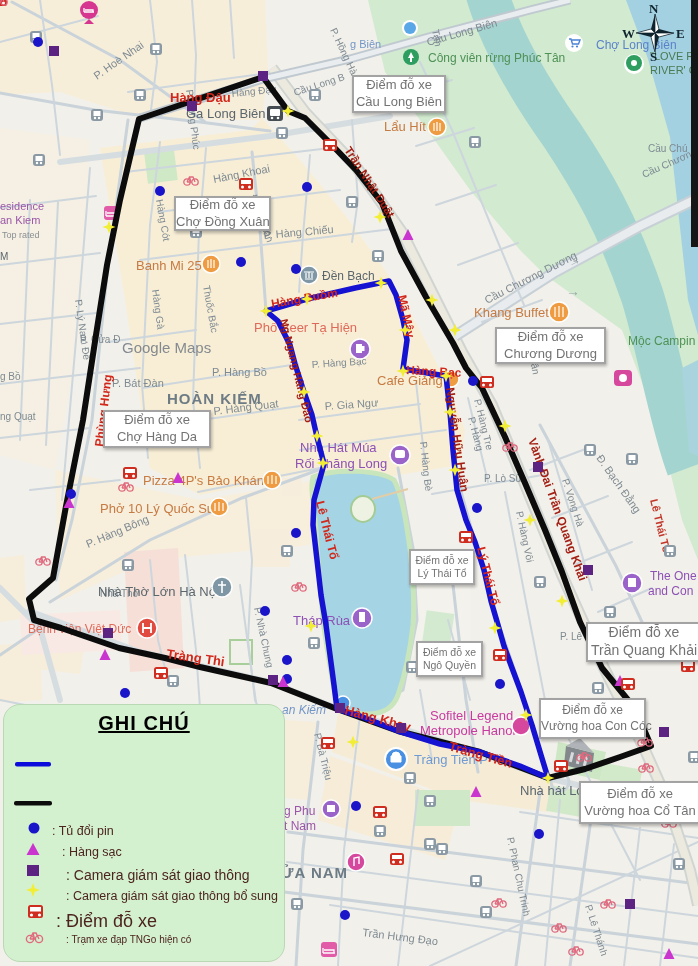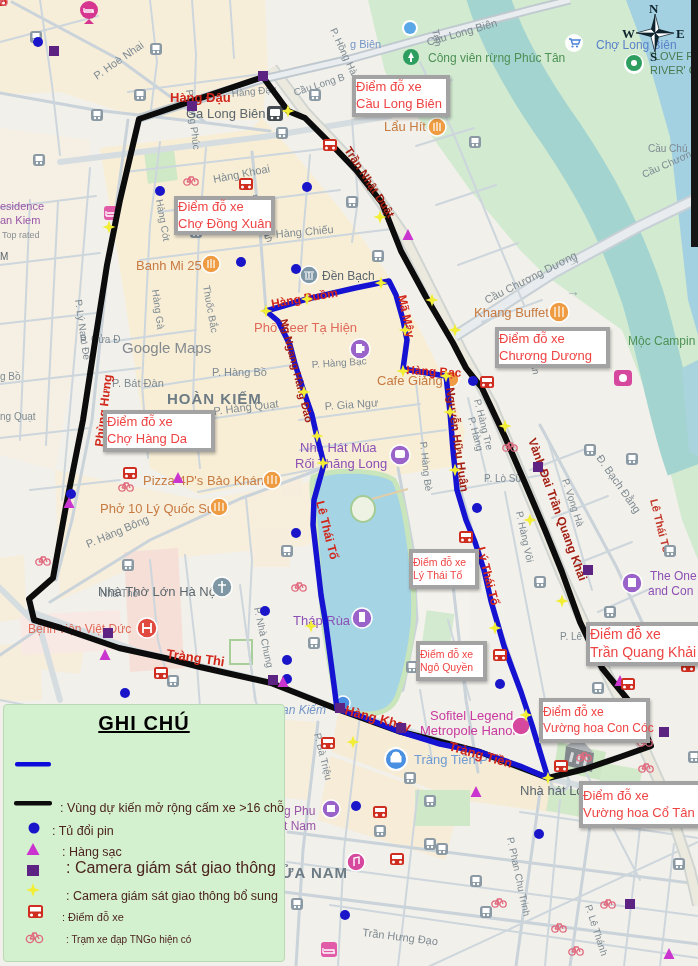--- a/index.html
+++ b/index.html
@@ -1,17 +1,17 @@
 <!DOCTYPE html>
 <html><head><meta charset="utf-8">
 <style>
 html,body{margin:0;padding:0;background:#fff}
 body{width:698px;height:966px;position:relative;overflow:hidden;font-family:"Liberation Sans",sans-serif}
 svg{position:absolute;left:0;top:0}
-.box{position:absolute;background:#fff;border:4px solid #a3a3a3;color:#ef4444;box-shadow:1px 2px 3px rgba(0,0,0,.28);display:flex;flex-direction:column;justify-content:center;white-space:nowrap;line-height:1.28}
+.box{position:absolute;background:#fff;border:2px solid #a3a3a3;color:#737373;text-align:center;box-shadow:1px 2px 3px rgba(0,0,0,.28);display:flex;flex-direction:column;justify-content:center;white-space:nowrap;line-height:1.28}
 .st{fill:none;stroke:#cdd6dc;stroke-width:2;stroke-linecap:round}
 .st3{fill:none;stroke:#c9d3d9;stroke-width:3;stroke-linecap:round}
 .maj{fill:none;stroke:#d6dde1;stroke-width:6;stroke-linecap:round}
 .lbl{fill:#7e8a92;font-size:11px}
 </style></head>
 <body>
 <svg width="698" height="966" viewBox="0 0 698 966">
 
 <rect x="0" y="0" width="698" height="966" fill="#f2f0ea"></rect>
 
@@ -628,21 +628,21 @@
 <div class="box" style="left:409px;top:549px;width:62px;height:32px;font-size:10.5px">Điểm đỗ xe<br>Lý Thái Tổ</div>
 
 <div class="box" style="left:416px;top:641px;width:63px;height:32px;font-size:10.5px">Điểm đỗ xe<br>Ngô Quyền</div>
 
 <div class="box" style="left:586px;top:622px;width:112px;height:36px;font-size:14px">Điểm đỗ xe<br>Trần Quang Khải</div>
 
 <div class="box" style="left:539px;top:698px;width:103px;height:37px;font-size:12px">Điểm đỗ xe<br>Vường hoa Con Cóc</div>
 
 <div class="box" style="left:579px;top:781px;width:118px;height:39px;font-size:13px">Điểm đỗ xe<br>Vường hoa Cổ Tân</div>
 
-<div style="position:absolute;left:3px;top:704px;width:280px;height:256px;background:#d4f1cf;border:1px solid #b9d9b4;border-radius:4px;color:#4c241e">
+<div style="position:absolute;left:3px;top:704px;width:280px;height:256px;background:#d4f1cf;border:1px solid #b9d9b4;border-radius:17px;color:#4c241e">
 
   <div style="text-align:center;font-size:20px;font-weight:bold;color:#000;margin-top:7px;text-decoration:underline;letter-spacing:1px">GHI CHÚ</div>
   <svg width="280" height="230" style="position:absolute;left:0;top:26px">
 
     <rect x="11" y="31" width="36" height="4.5" rx="2" fill="#0b0bdb"></rect>
 
     <rect x="10" y="70" width="38" height="4.5" rx="2" fill="#0c0c0c"></rect>
 
     <circle cx="30" cy="97" r="5.5" fill="#1a15c8"></circle>
 
@@ -656,20 +656,19 @@
       <rect x="26" y="176" width="11" height="4.5" fill="#fff"></rect>
       <circle cx="27.5" cy="184" r="1.6" fill="#fff"></circle>
       <circle cx="35.5" cy="184" r="1.6" fill="#fff"></circle>
 
     <g stroke="#e0697e" fill="none" stroke-width="1.4">
         <circle cx="26" cy="208" r="3.6"></circle>
         <circle cx="35" cy="208" r="3.6"></circle>
         <path d="M26,208 L29,202 L32,202 L35,208 M29,202 L30.5,208 L26,208"></path>
       </g>
   </svg>
-  <div style="position:absolute;left:56px;top:96px;font-size:12.5px;white-space:nowrap">: Vùng dự kiến mở rộng cấm xe &gt;16 chỗ</div>
   <div style="position:absolute;left:48px;top:119px;font-size:12.5px;white-space:nowrap">: Tủ đổi pin</div>
   <div style="position:absolute;left:58px;top:140px;font-size:12.5px;white-space:nowrap">: Hàng sạc</div>
-  <div style="position:absolute;left:62px;top:154px;font-size:16px;white-space:nowrap">: Camera giám sát giao thông</div>
+  <div style="position:absolute;left:62px;top:162px;font-size:14px;white-space:nowrap">: Camera giám sát giao thông</div>
   <div style="position:absolute;left:62px;top:184px;font-size:12.5px;white-space:nowrap">: Camera giám sát giao thông bổ sung</div>
-  <div style="position:absolute;left:58px;top:206px;font-size:11px;white-space:nowrap">: Điểm đỗ xe</div>
+  <div style="position:absolute;left:52px;top:206px;font-size:18px;white-space:nowrap">: Điểm đỗ xe</div>
   <div style="position:absolute;left:62px;top:229px;font-size:10px;white-space:nowrap">: Trạm xe đạp TNGo hiện có</div>
 </div>
 
 </body></html>

